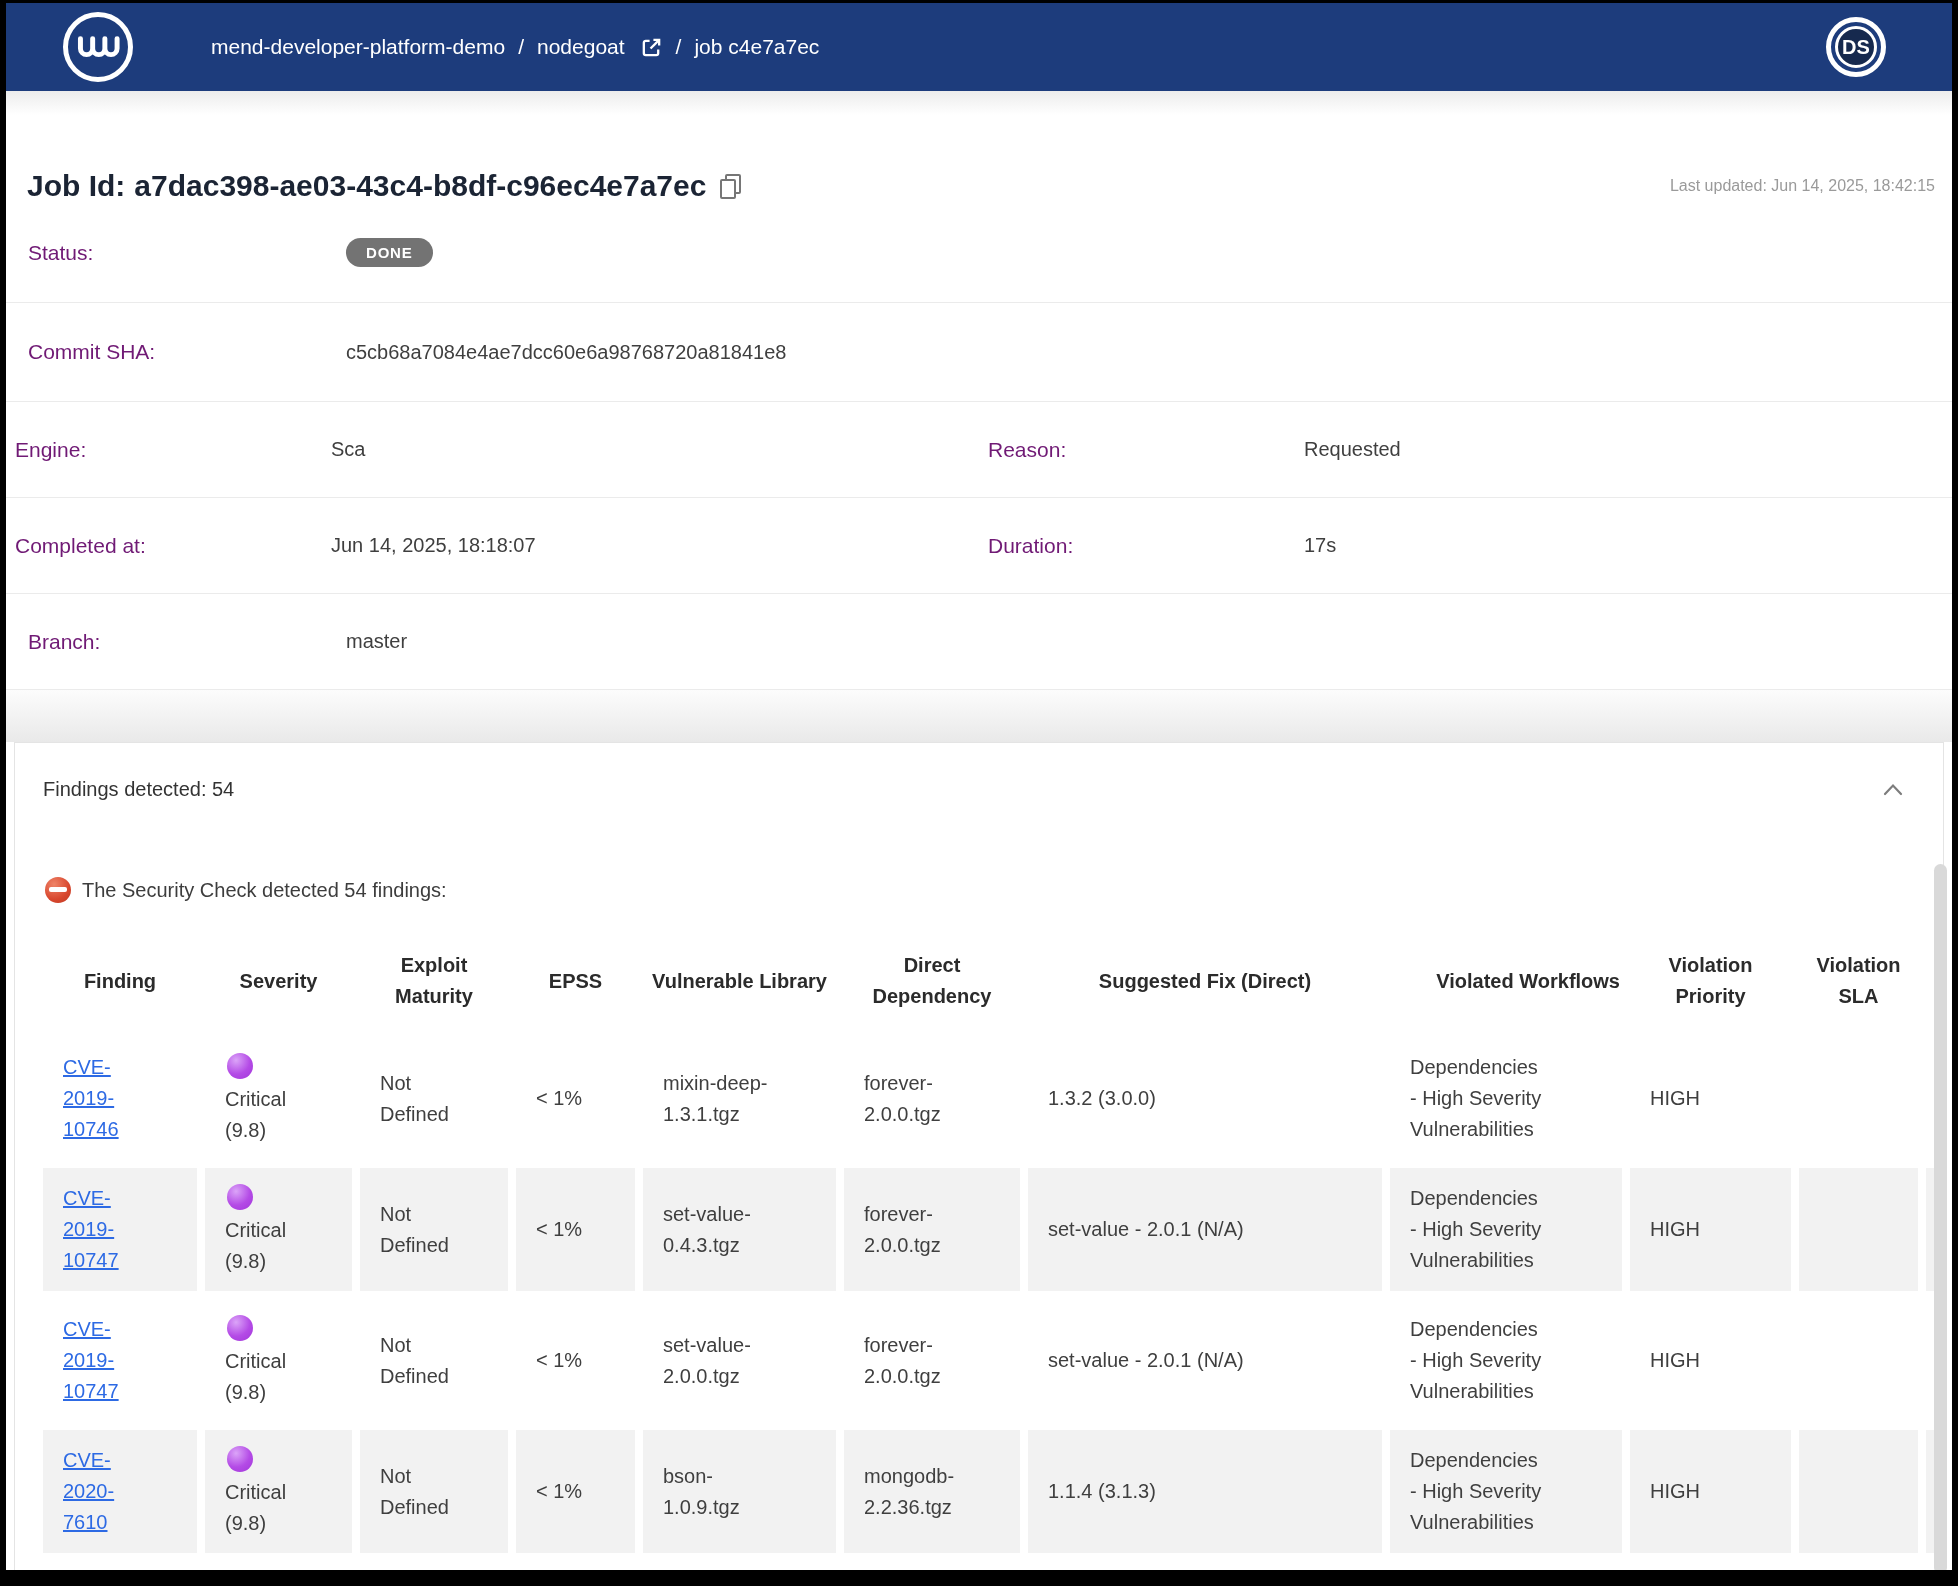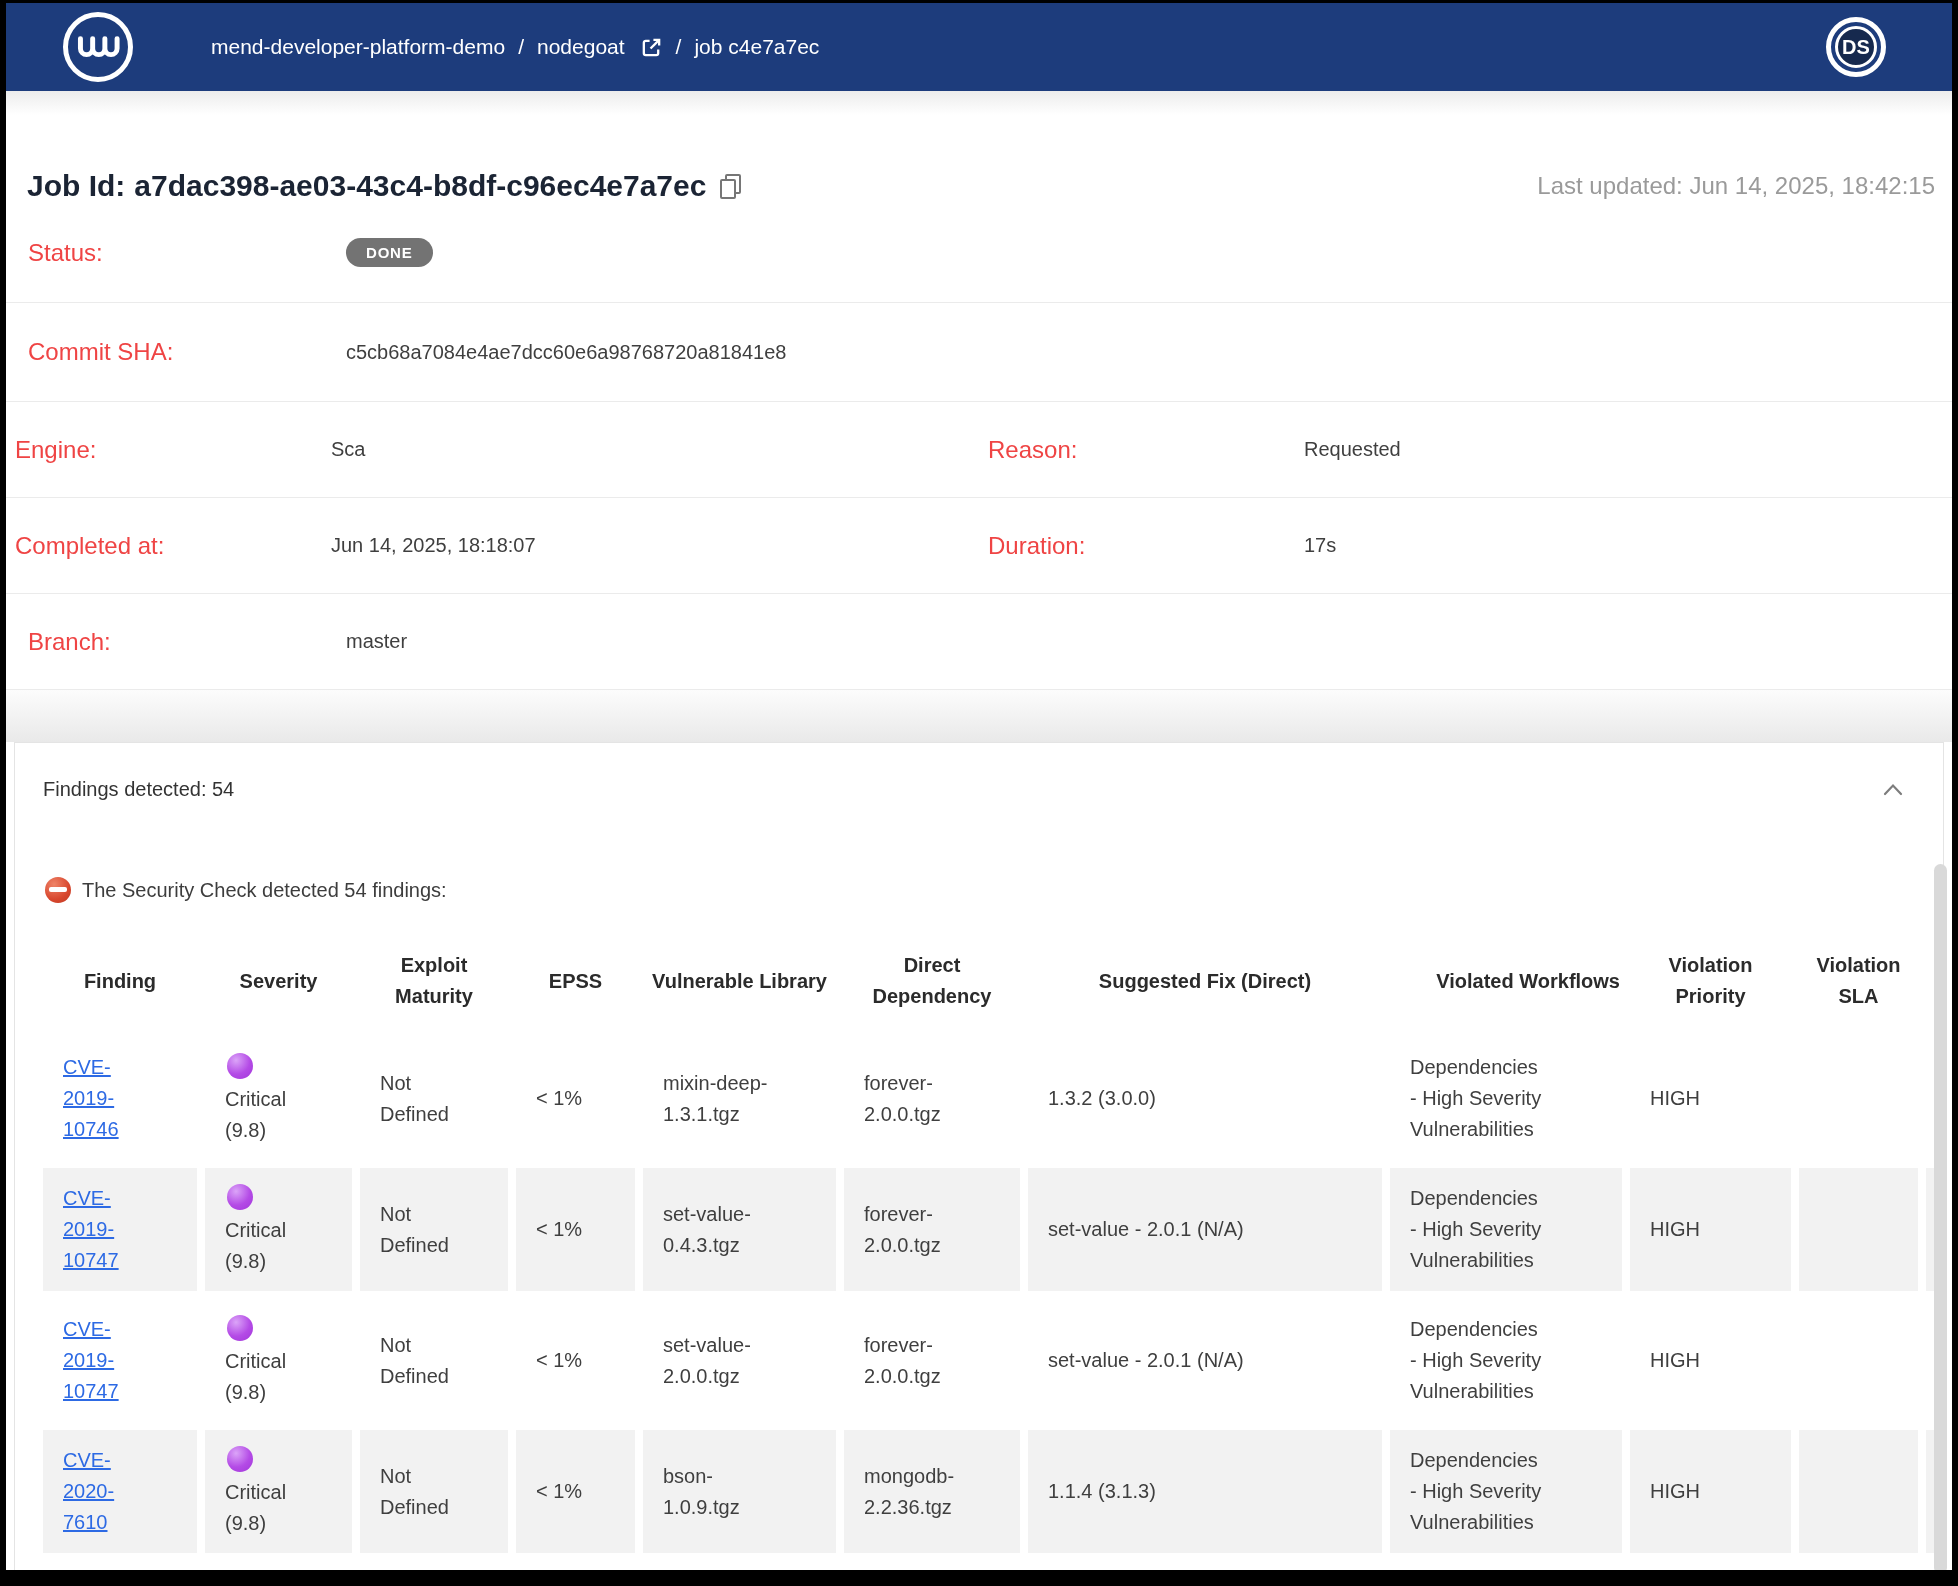--- a/index.html
+++ b/index.html
@@ -20,29 +20,29 @@
         box-sizing:border-box;color:#fff;font-size:20px;font-weight:bold;display:flex;align-items:center;justify-content:center;}
 
   .top-fade{height:24px;background:linear-gradient(#ececec,#ffffff);}
 
   
   .jobid-row{display:flex;align-items:center;padding:54px 17px 0 21px;line-height:34px;}
   .jobid{font-size:30px;font-weight:bold;color:#1b2434;}
   .copy-icon{position:relative;width:21px;height:25px;display:inline-block;margin-left:14px;cursor:pointer;flex:none;}
   .copy-icon .c-back{position:absolute;right:0;top:0;width:12px;height:16px;border:2px solid #767676;border-radius:2px;}
   .copy-icon .c-front{position:absolute;left:0;bottom:0;width:12px;height:16px;border:2px solid #767676;border-radius:2px;background:#fff;}
-  .last-updated{margin-left:auto;color:#9a9a9a;font-size:24px;}
+  .last-updated{margin-left:auto;color:#9a9a9a;font-size:16px;}
 
   
   .frow{display:flex;align-items:center;border-bottom:1px solid #ebebeb;box-sizing:border-box;}
   .frow.status{height:100px;}
   .frow.h99{height:99px;}
   .frow.h96{height:96px;}
   .half{width:50%;display:flex;align-items:center;}
-  .flabel{width:318px;padding-left:22px;color:#ef4444;font-size:24px;box-sizing:content-box;flex:none;}
+  .flabel{width:318px;padding-left:22px;color:#701a75;font-size:21px;box-sizing:content-box;flex:none;}
   .half .flabel{padding-left:9px;width:316px;}
   .fvalue{color:#3f3f3f;font-size:20px;}
   .badge-done{display:inline-block;background:#737373;color:#fff;font-size:15px;font-weight:bold;
         letter-spacing:.8px;padding:6px 20px;border-radius:16px;}
 
   .section-gap{height:52px;background:linear-gradient(#fcfcfc,#e9e9e9);}
 
   
   .card{margin:0 8px;background:#fff;border:1px solid #e4e4e4;border-bottom:none;height:860px;position:relative;}
   .card-header{display:flex;align-items:center;padding:35px 40px 0 28px;font-size:20px;color:#333;}

